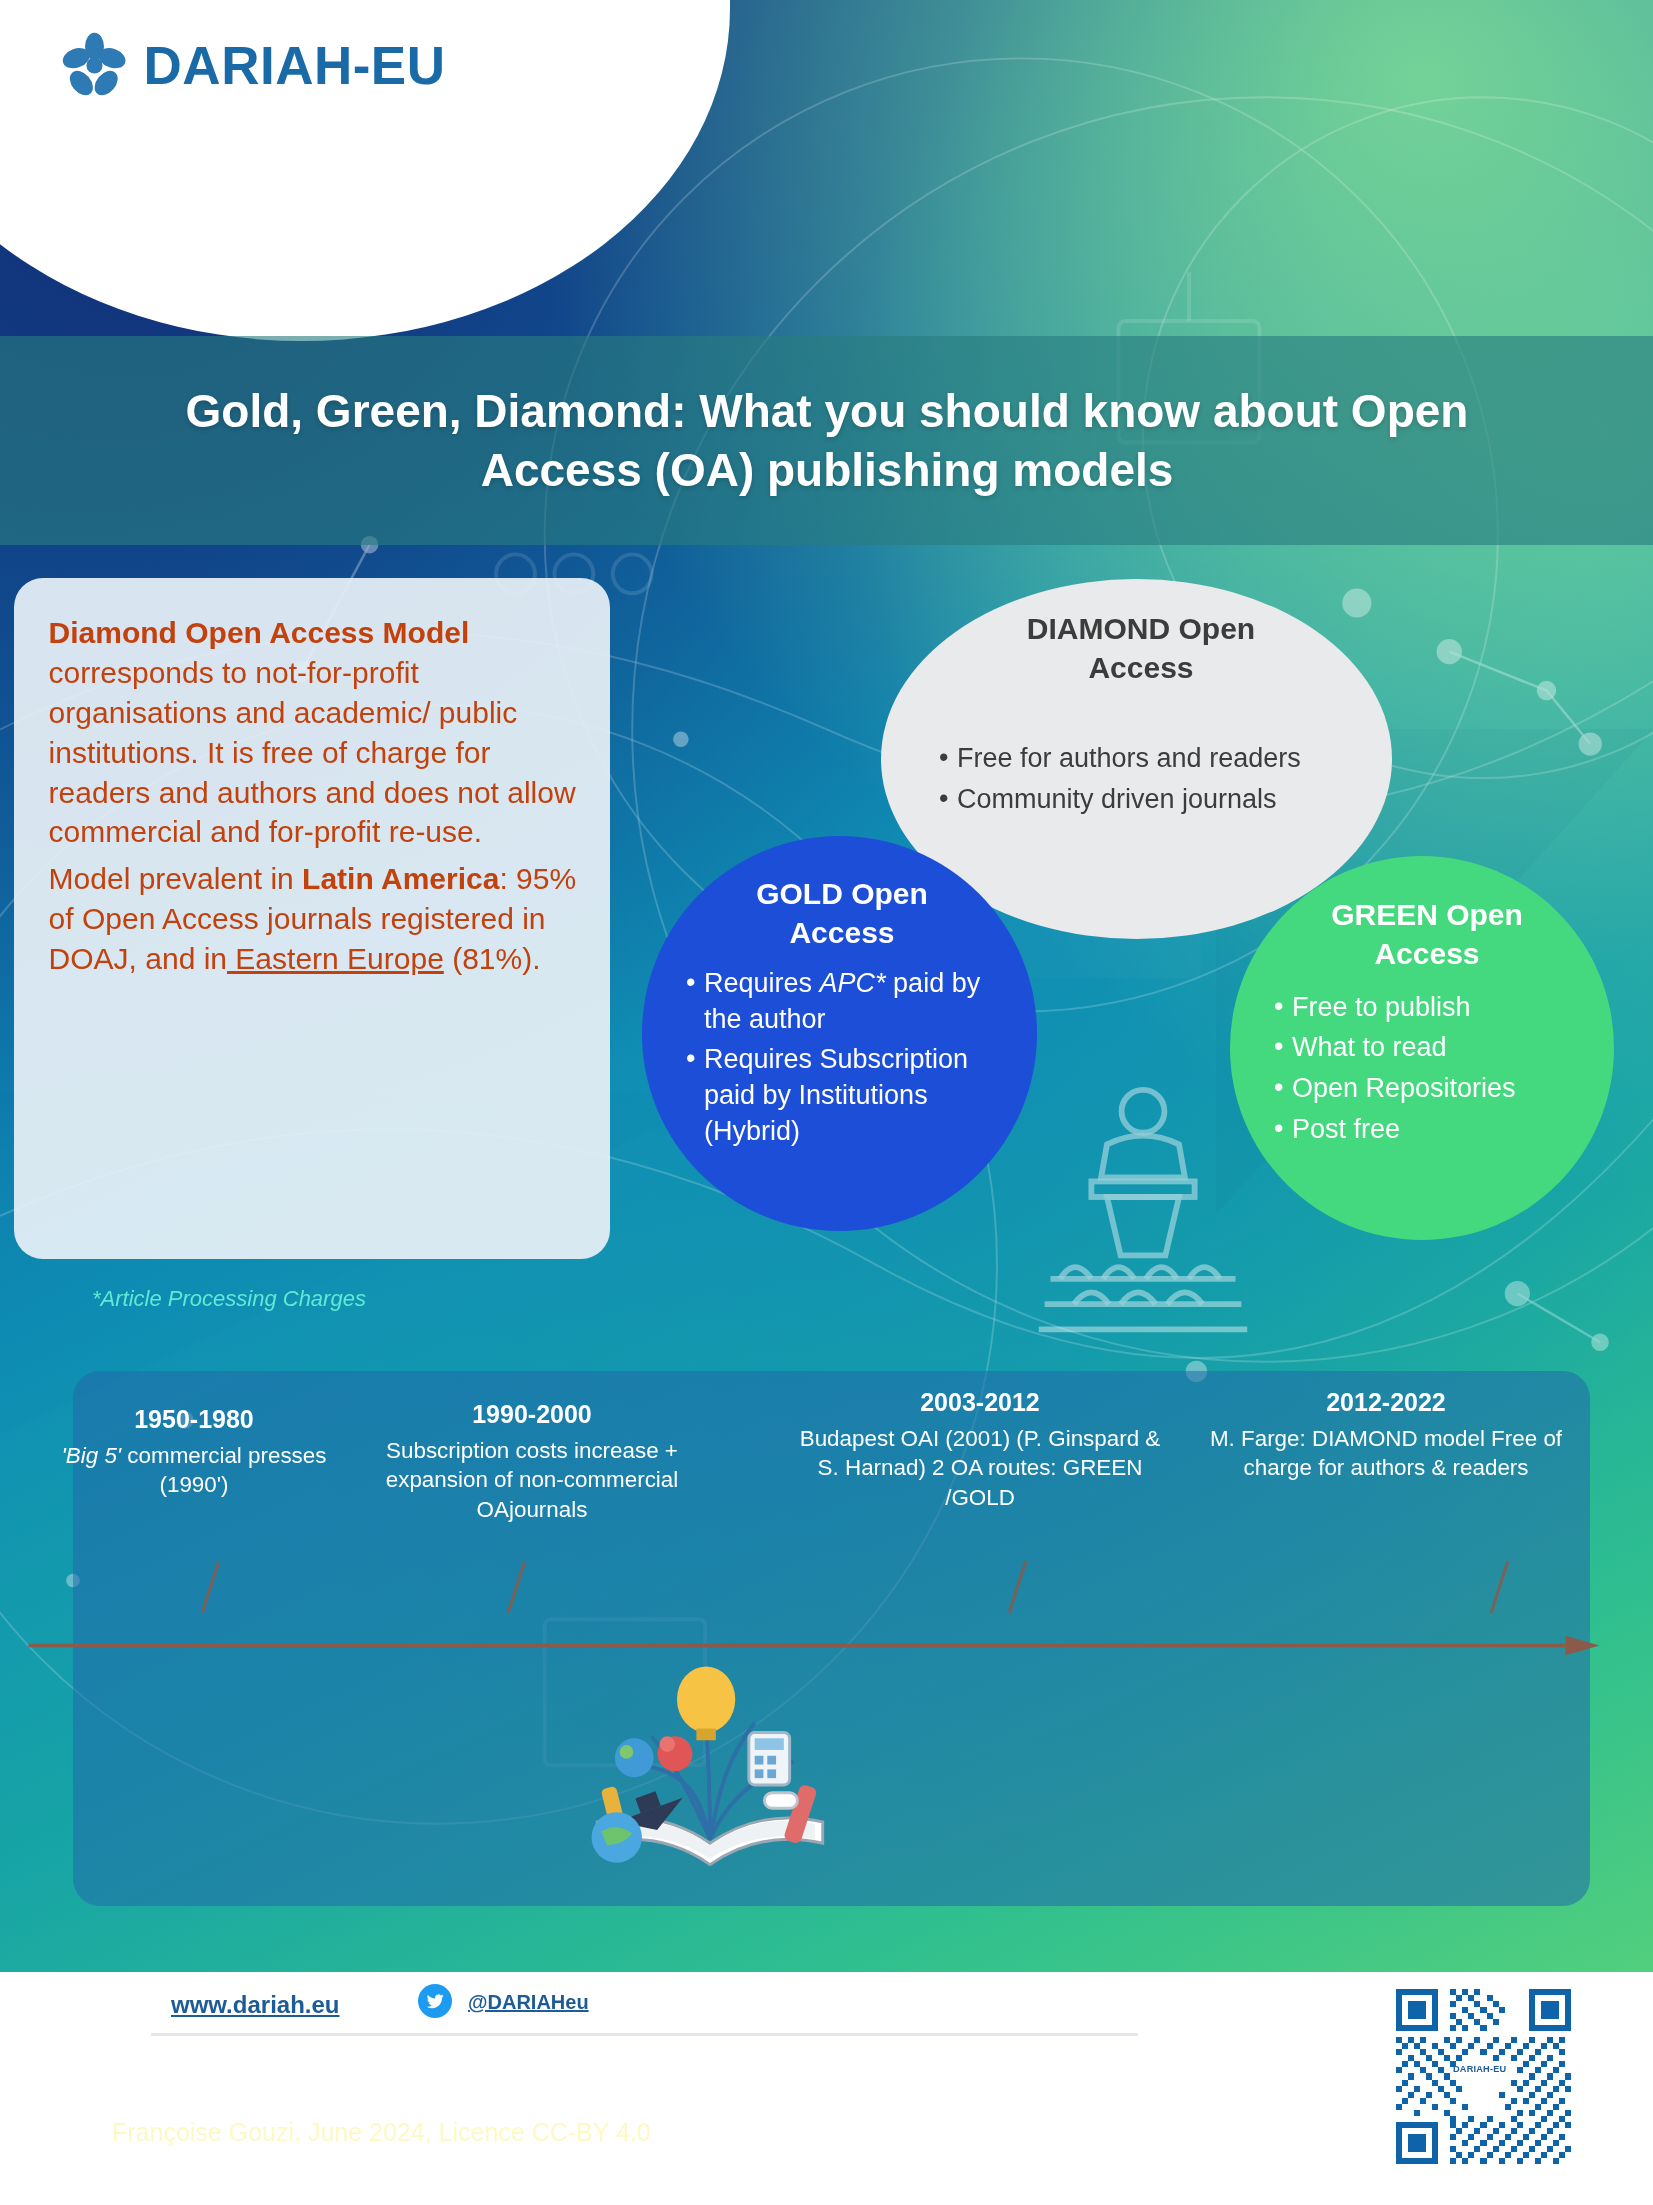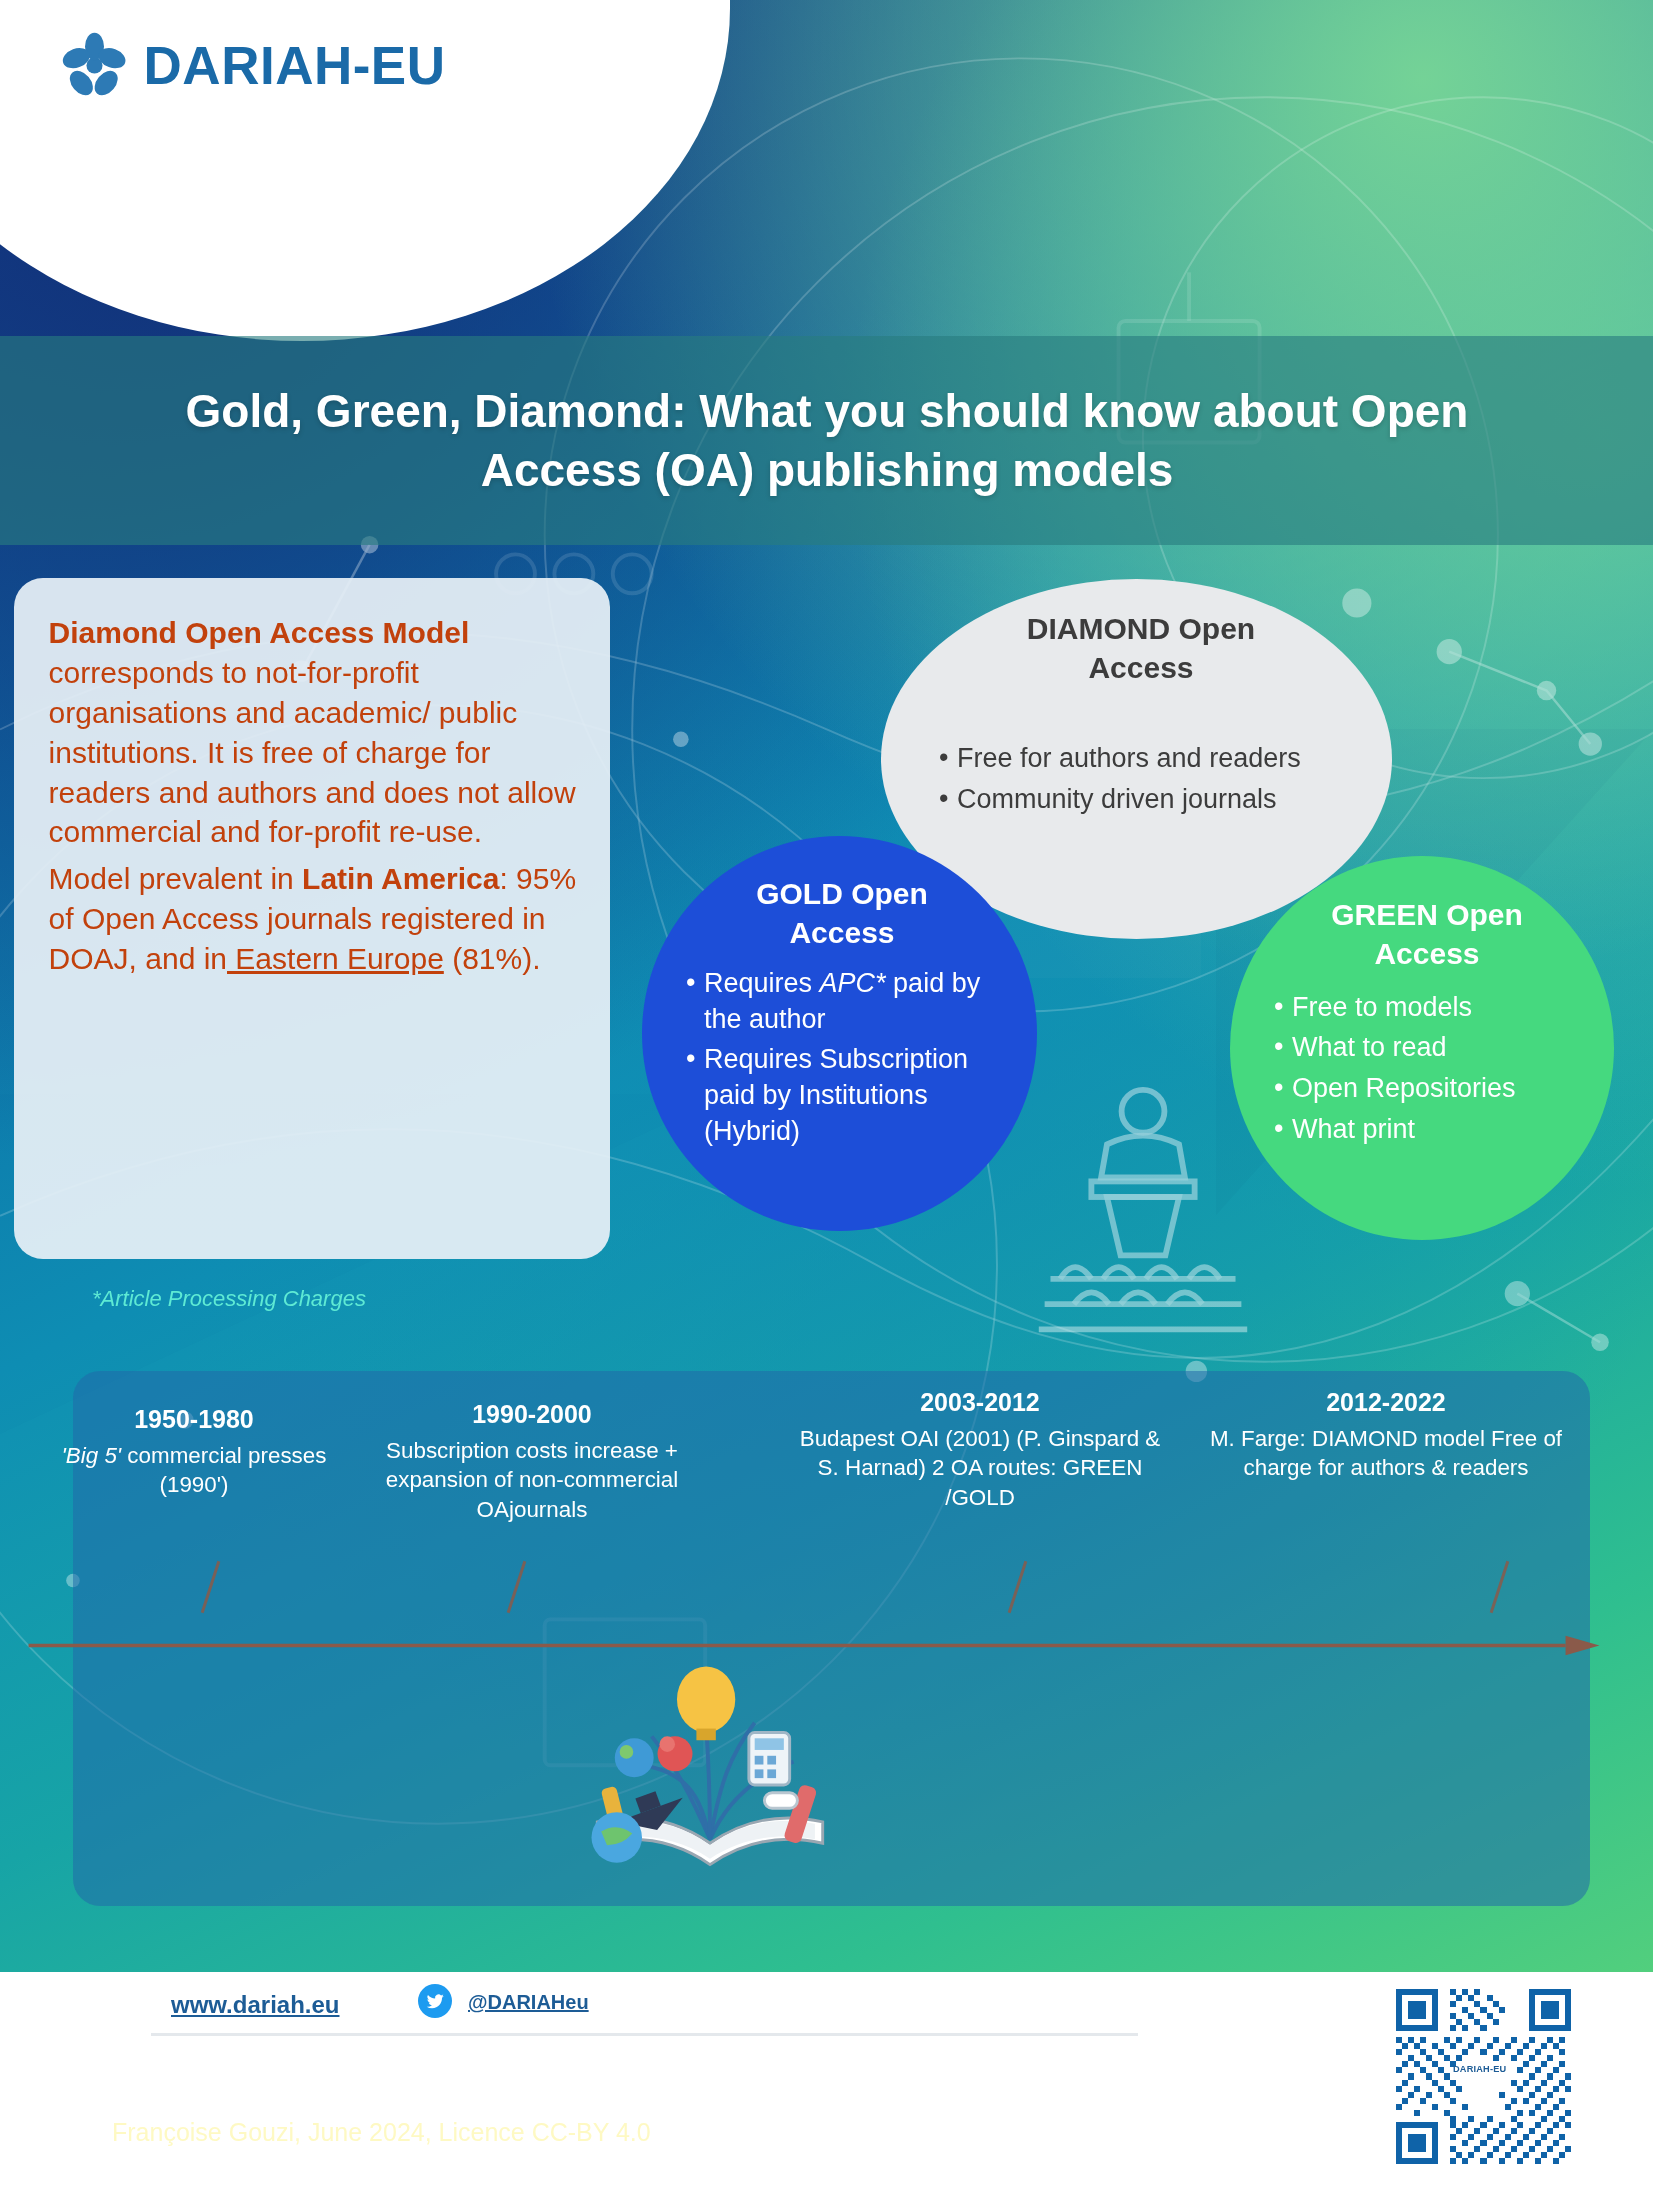--- a/index.html
+++ b/index.html
@@ -343,24 +343,24 @@
     <h3>GOLD Open Access</h3>
     <ul>
       <li><span>Requires </span><i>APC*</i><span> paid by the author</span></li>
       <li>Requires Subscription paid by Institutions (Hybrid)</li>
     </ul>
   </div>
 
   <div class="bubble bubble-green">
     <h3>GREEN Open Access</h3>
     <ul>
-      <li>Free to models</li>
+      <li>Free to publish</li>
       <li>What to read</li>
       <li>Open Repositories</li>
-      <li>What print</li>
+      <li>Post free</li>
     </ul>
   </div>
 
   <svg class="podium" viewBox="0 0 230 270">
     <g stroke="rgba(255,255,255,0.75)" stroke-width="6" fill="none">
       <circle cx="115" cy="28" r="22"></circle>
       <path d="M78 62 Q115 44 152 62 L158 96 L72 96 Z"></path>
       <rect x="62" y="100" width="106" height="16"></rect>
       <path d="M78 116 L152 116 L138 176 L92 176 Z"></path>
       <path d="M20 200 L210 200"></path>

